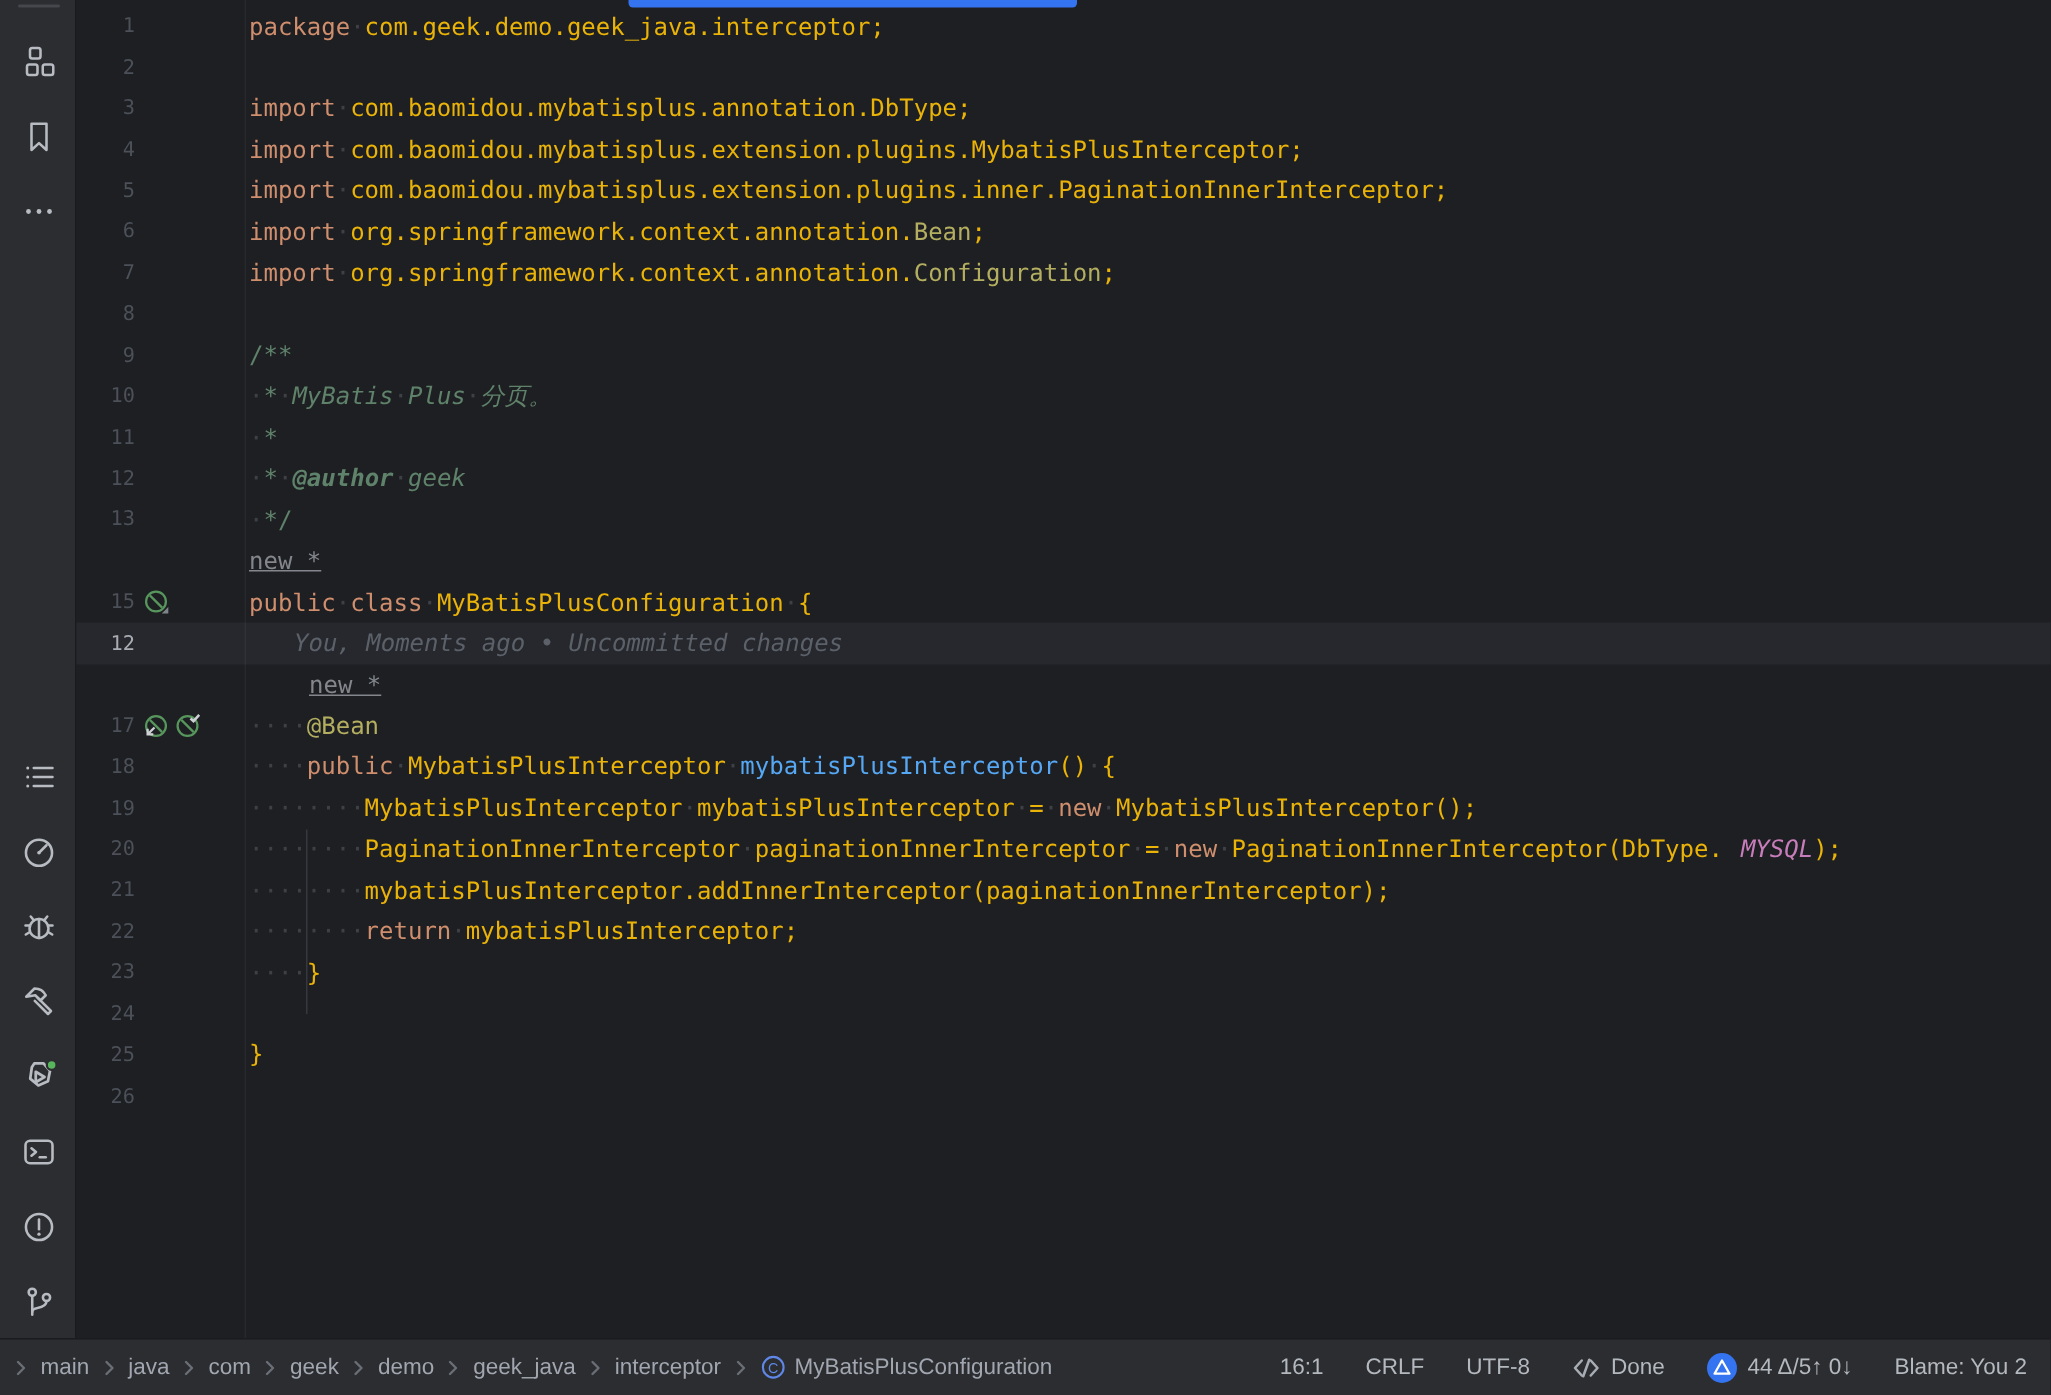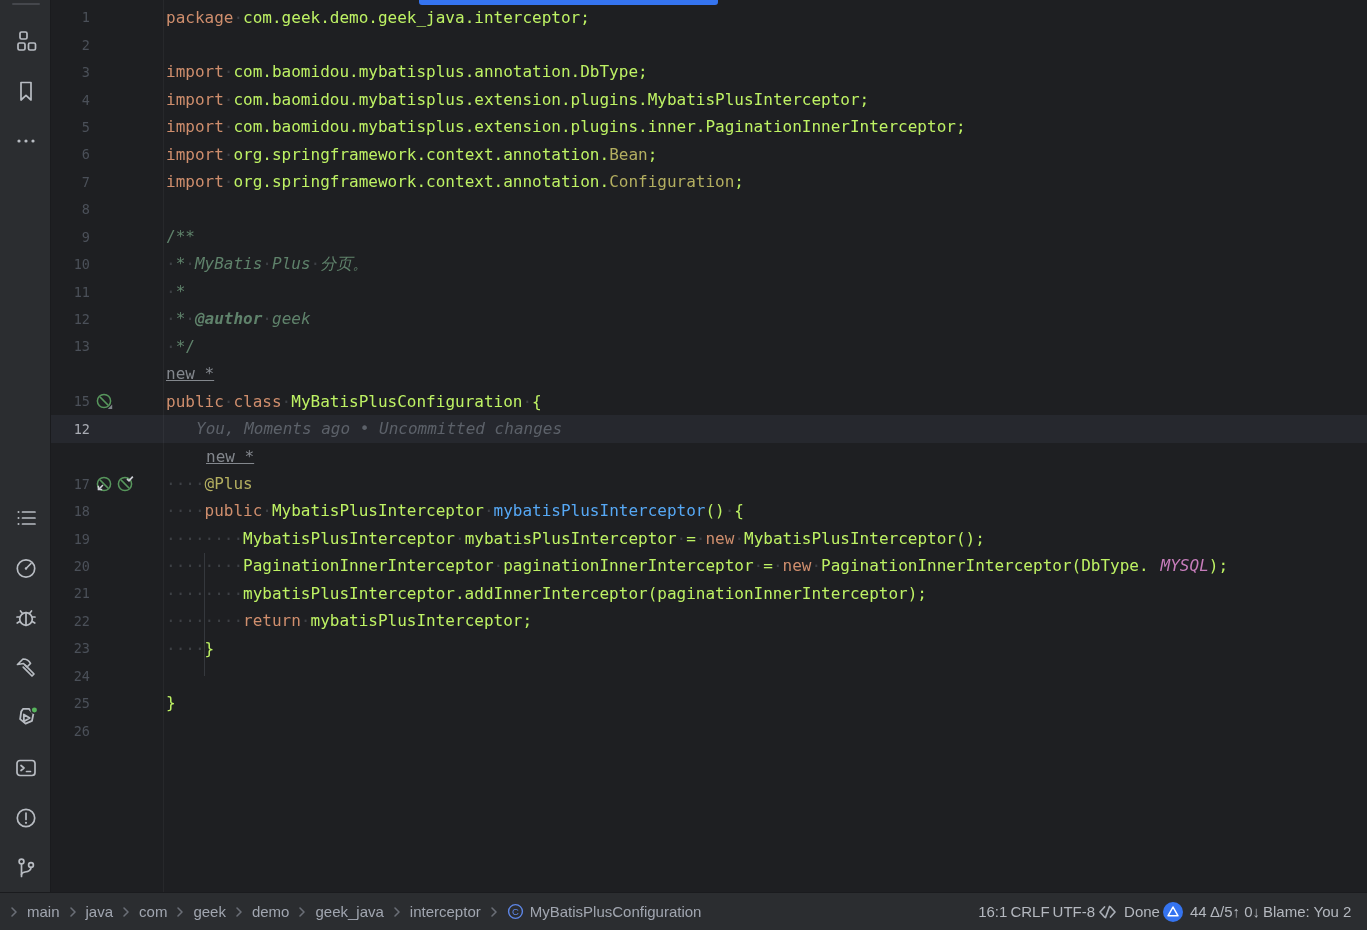--- a/index.html
+++ b/index.html
@@ -27,41 +27,41 @@
   .row { display:flex; height:27.45px; align-items:center; position:relative; }
   .row.hl { background:#26282E; }
   .lnum { width:39px; flex:none; text-align:right; color:#4B5059;
           font:13.5px "DejaVu Sans Mono",monospace; }
   .lnum.cur { color:#A9ACB3; }
   .licons { width:52px; flex:none; padding-left:5px; display:flex; gap:1px; align-items:center; }
   .gicon { width:20px; height:18px; display:inline-flex; align-items:center; }
   .code { flex:1; padding-left:24px; white-space:pre;
           font:16px/27.45px "DejaVu Sans Mono",monospace; color:#BCBEC4; }
   .tk-kw { color:#CF8E6D; }
-  .tk-pl { color:#bef264; }
+  .tk-pl { color:#eab308; }
   .tk-an { color:#B3AE60; }
   .tk-me { color:#56A8F5; }
   .tk-fi { color:#C77DBB; font-style:italic;margin-left:12px; }
   .tk-cm { color:#5F826B; }
   .tk-cmi { color:#5F826B; font-style:italic; }
   .tk-cmt { color:#5F826B; font-style:italic; font-weight:bold; }
   .tk-ws { color:#3D4045; }
   .tk-inlay { color:#83878D;text-decoration:underline; }
   .tk-blame { color:#5C6169; font-style:italic; }
 
   
   .status-bar { position:absolute; left:0; bottom:0; width:1367px; height:38px;
                 background:#2B2D30; border-top:1px solid #1A1B1E;
                 display:flex; align-items:center; padding-left:10px;
                 font-size:15px; color:#9DA2AB; overflow:hidden; }
   .crumbs { display:flex; align-items:center; gap:9px; white-space:nowrap; }
   .crumb { color:#A1A6B0; }
   .crumb-chev svg { stroke:#6A6E76; fill:none; stroke-width:1.6; stroke-linecap:round; stroke-linejoin:round; display:block; }
   .crumb-class { display:flex; align-items:center; gap:6px; color:#A1A6B0; }
-  .sb-right { margin-left:auto; display:flex; align-items:center; gap:3px; color:#B4B8BF; }
+  .sb-right { margin-left:auto; display:flex; align-items:center; gap:28px; color:#B4B8BF; }
   .sb-item { display:flex; align-items:center; gap:7px; white-space:nowrap; }
   .sb-item svg.glyph { stroke:#A8ADB5; fill:none; stroke-width:1.7; stroke-linecap:round; stroke-linejoin:round; }
   .delta-badge { width:20px; height:20px; border-radius:50%; background:#3574F0;
                  display:inline-flex; align-items:center; justify-content:center; }
   .sb-blame { width:104px; overflow:hidden; flex:none; }
 </style>
 </head>
 <body>
 
 <div class="activity-bar">
@@ -261,21 +261,21 @@
             </svg>
           </span>
           <span class="gicon">
             <svg width="18" height="18" viewBox="0 0 18 18">
               <circle cx="9" cy="9" r="6.6" fill="none" stroke="#57965C" stroke-width="1.5"></circle>
               <line x1="4.9" y1="4.9" x2="13.1" y2="13.1" stroke="#57965C" stroke-width="1.5"></line>
               <polyline points="11,4 13,5.8 16.8,1.6" fill="none" stroke="#CED0D6" stroke-width="1.7"></polyline>
             </svg>
           </span>
         </div>
-        <div class="code"><span class="tk-ws">····</span><span class="tk-an">@Plus</span></div>
+        <div class="code"><span class="tk-ws">····</span><span class="tk-an">@Bean</span></div>
       </div>
       <div class="row">
         <div class="lnum">18</div>
         <div class="licons"></div>
         <div class="code"><span class="tk-ws">····</span><span class="tk-kw">public</span><span class="tk-ws">·</span><span class="tk-pl">MybatisPlusInterceptor</span><span class="tk-ws">·</span><span class="tk-me">mybatisPlusInterceptor</span><span class="tk-pl">()</span><span class="tk-ws">·</span><span class="tk-pl">{</span></div>
       </div>
       <div class="row">
         <div class="lnum">19</div>
         <div class="licons"></div>
         <div class="code"><span class="tk-ws">········</span><span class="tk-pl">MybatisPlusInterceptor</span><span class="tk-ws">·</span><span class="tk-pl">mybatisPlusInterceptor</span><span class="tk-ws">·</span><span class="tk-pl">=</span><span class="tk-ws">·</span><span class="tk-kw">new</span><span class="tk-ws">·</span><span class="tk-pl">MybatisPlusInterceptor();</span></div>

